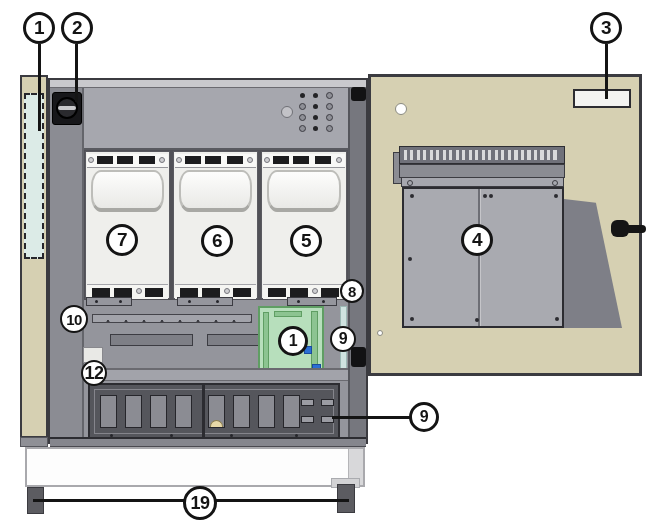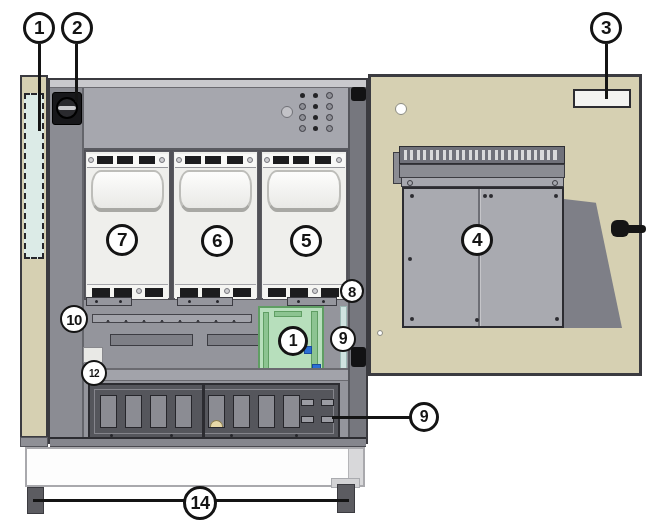--- a/index.html
+++ b/index.html
@@ -286,23 +286,23 @@
     </div>
   <div class="callout" style="left:330px;top:326px;width:26px;height:26px;font-size:16px;border-width:2.5px;">
       <span>9</span>
     </div>
   <div class="callout" style="left:278px;top:326px;width:30px;height:30px;font-size:16px;">
       <span>1</span>
     </div>
   <div class="callout" style="left:60px;top:305px;width:28px;height:28px;font-size:15px;border-width:2.5px;">
       <span>10</span>
     </div>
-  <div class="callout" style="left:81px;top:360px;width:26px;height:26px;font-size:10px;border-width:2.5px;">
+  <div class="callout" style="left:81px;top:360px;width:26px;height:26px;font-size:18px;border-width:2.5px;">
       <span>12</span>
     </div>
   <div class="callout" style="left:409px;top:402px;width:30px;height:30px;font-size:16px;">
       <span>9</span>
     </div>
   <div class="callout" style="left:183px;top:486px;width:34px;height:34px;font-size:18px;">
-      <span>14</span>
+      <span>19</span>
     </div>
 
 </div>
 
 </body></html>

